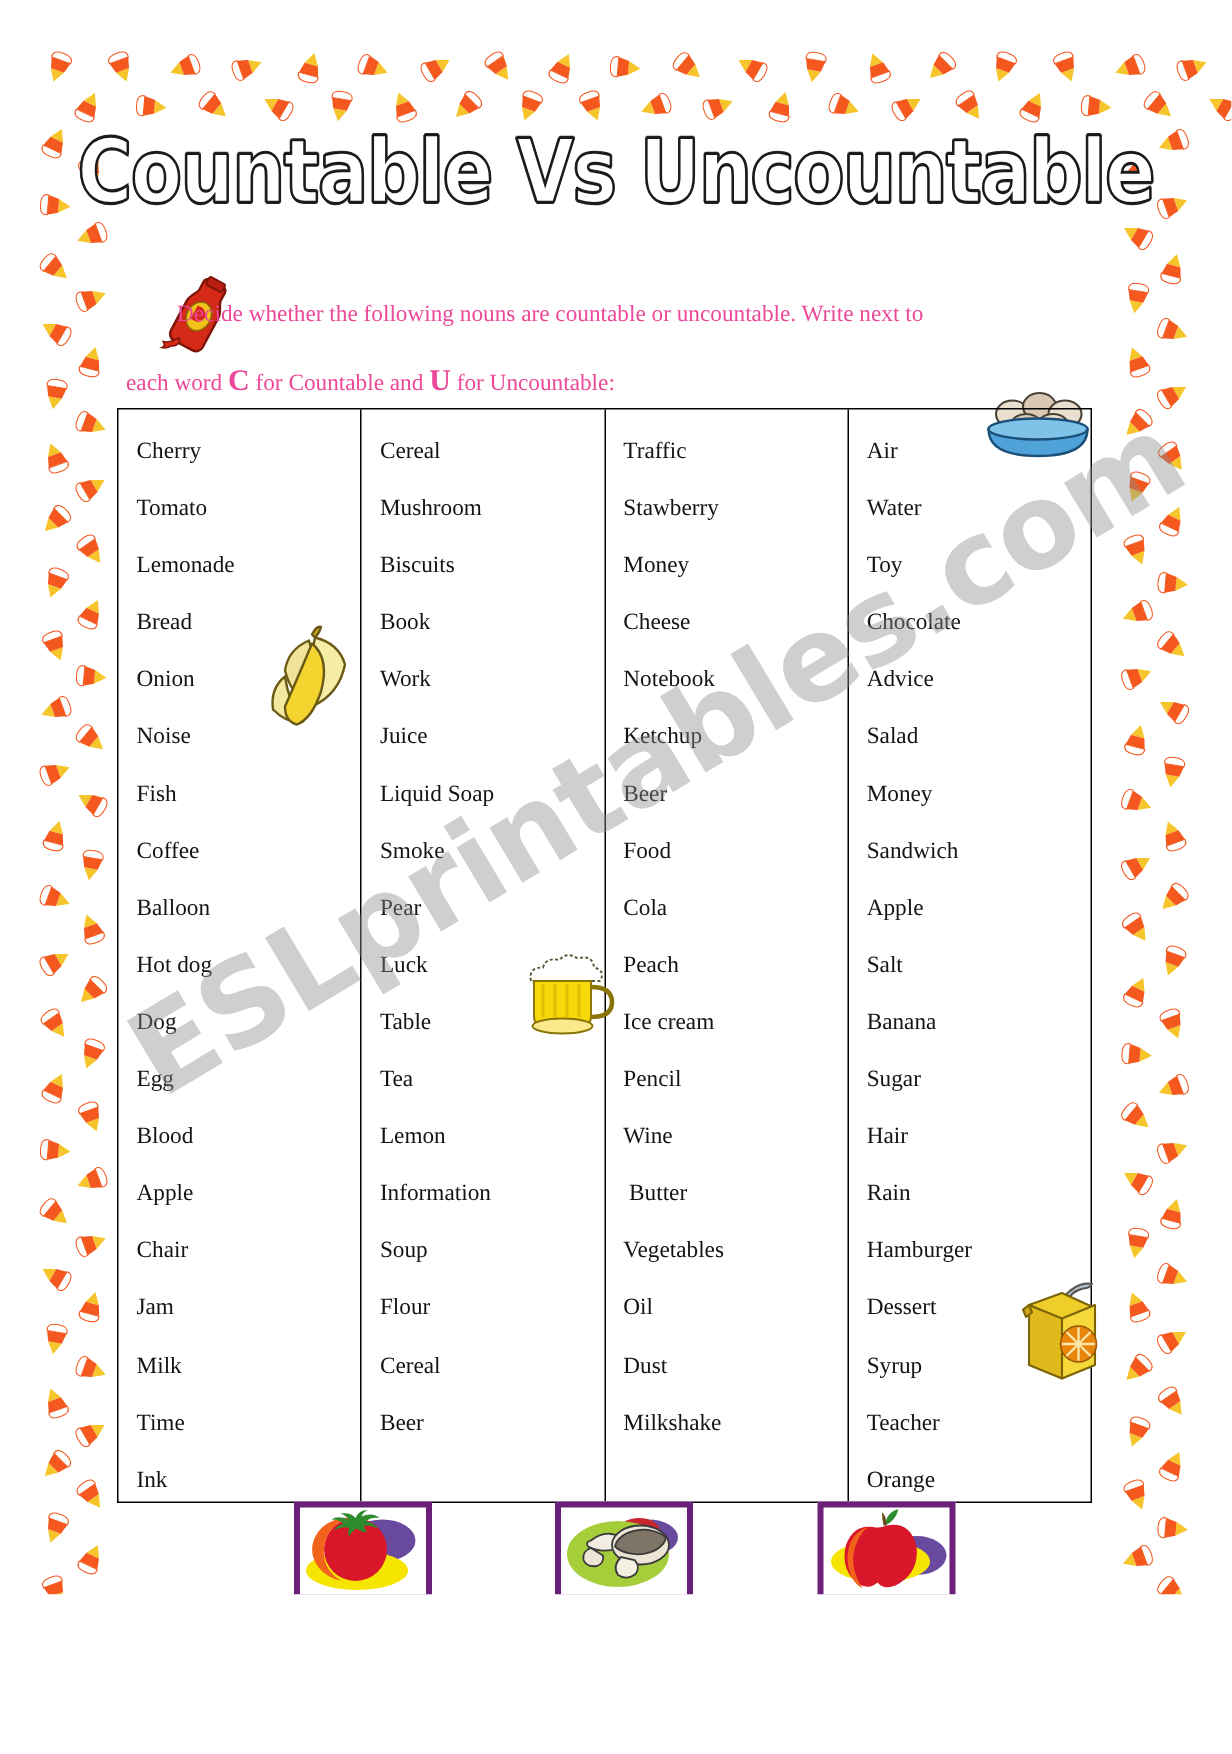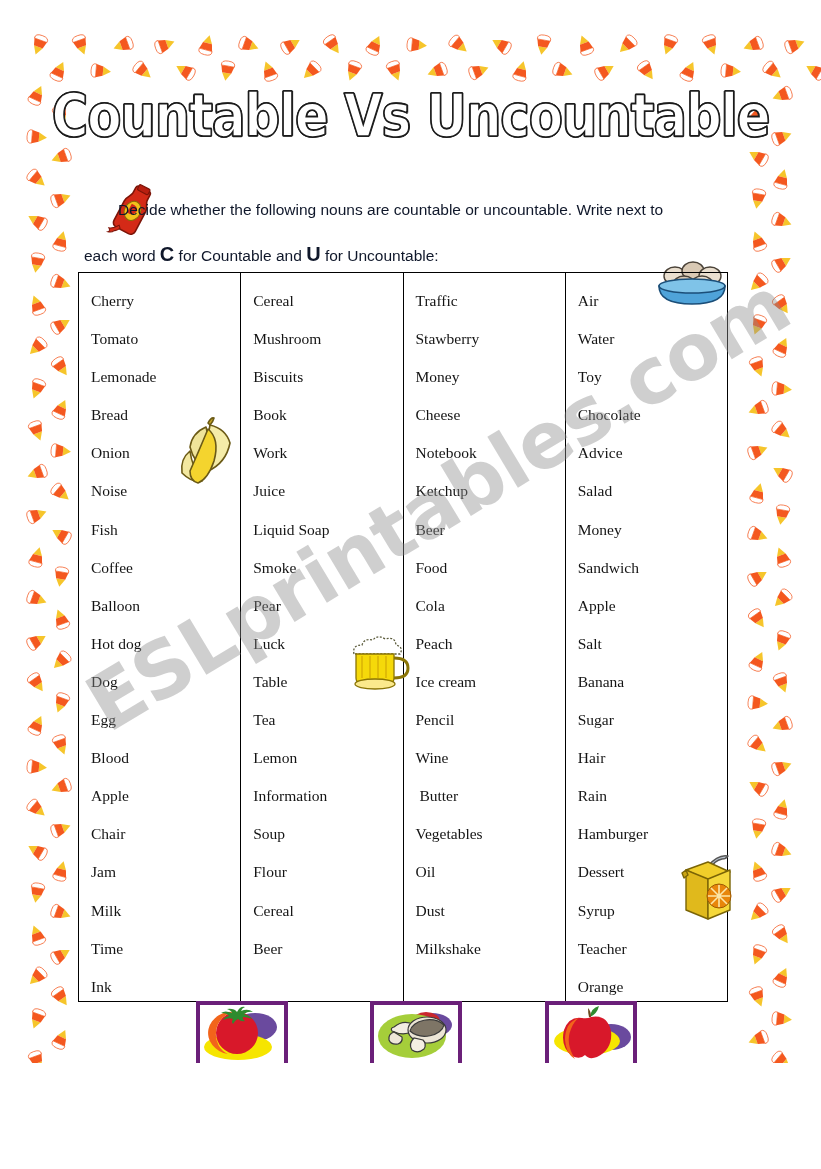--- a/index.html
+++ b/index.html
@@ -53,24 +53,24 @@
     transform: scaleX(1.06) scaleY(1.25);
     transform-origin: center center;
   }
 
   
   #instructions {
     position: absolute;
     left: 118px;
     top: 188px;
     width: 600px;
-    font-family: Liberation Sans, sans-serif;
+    font-family: Liberation Serif, serif;
     font-size: 15.5px;
     line-height: 44px;
-    color: #0f172a;
+    color: #ec4899;
   }
   #instructions .big {
     font-size: 20px;
     font-weight: bold;
   }
   #instr-line2 {
     margin-left: -34px;
   }
 
   

